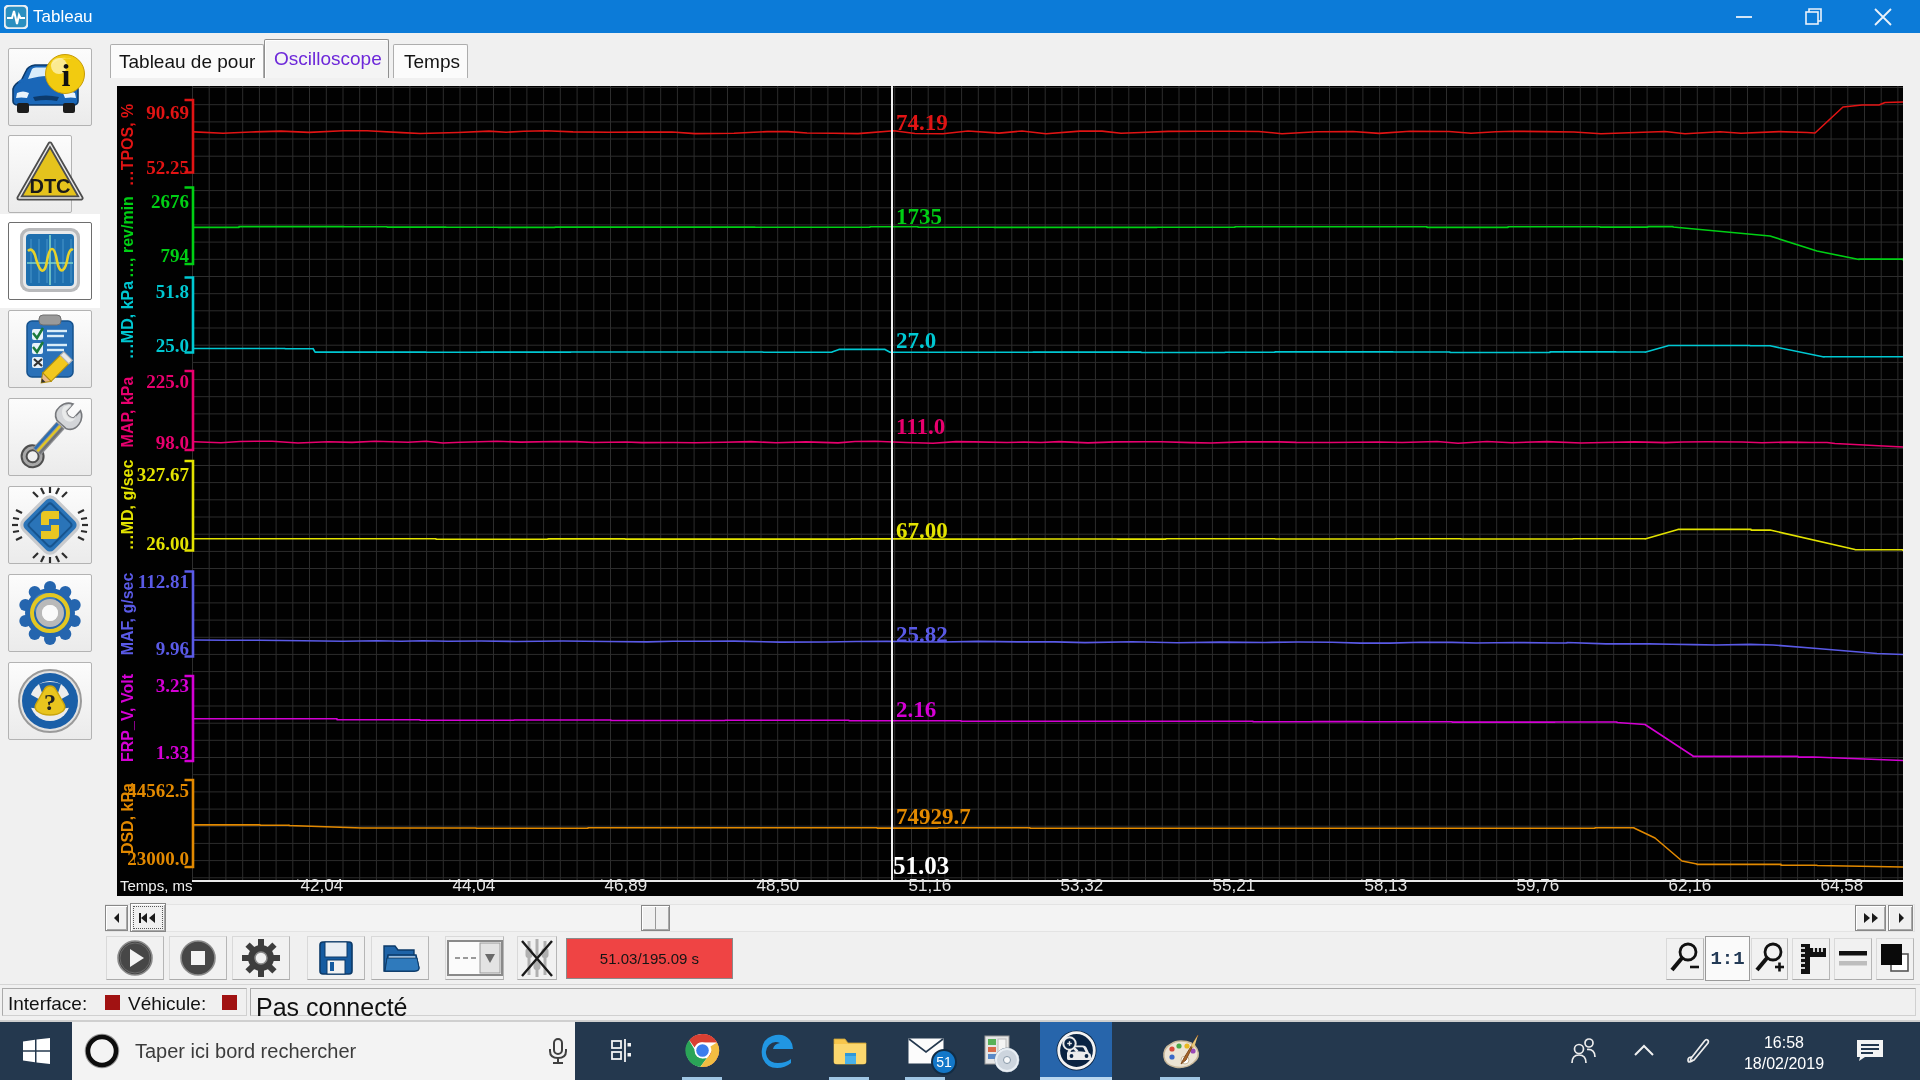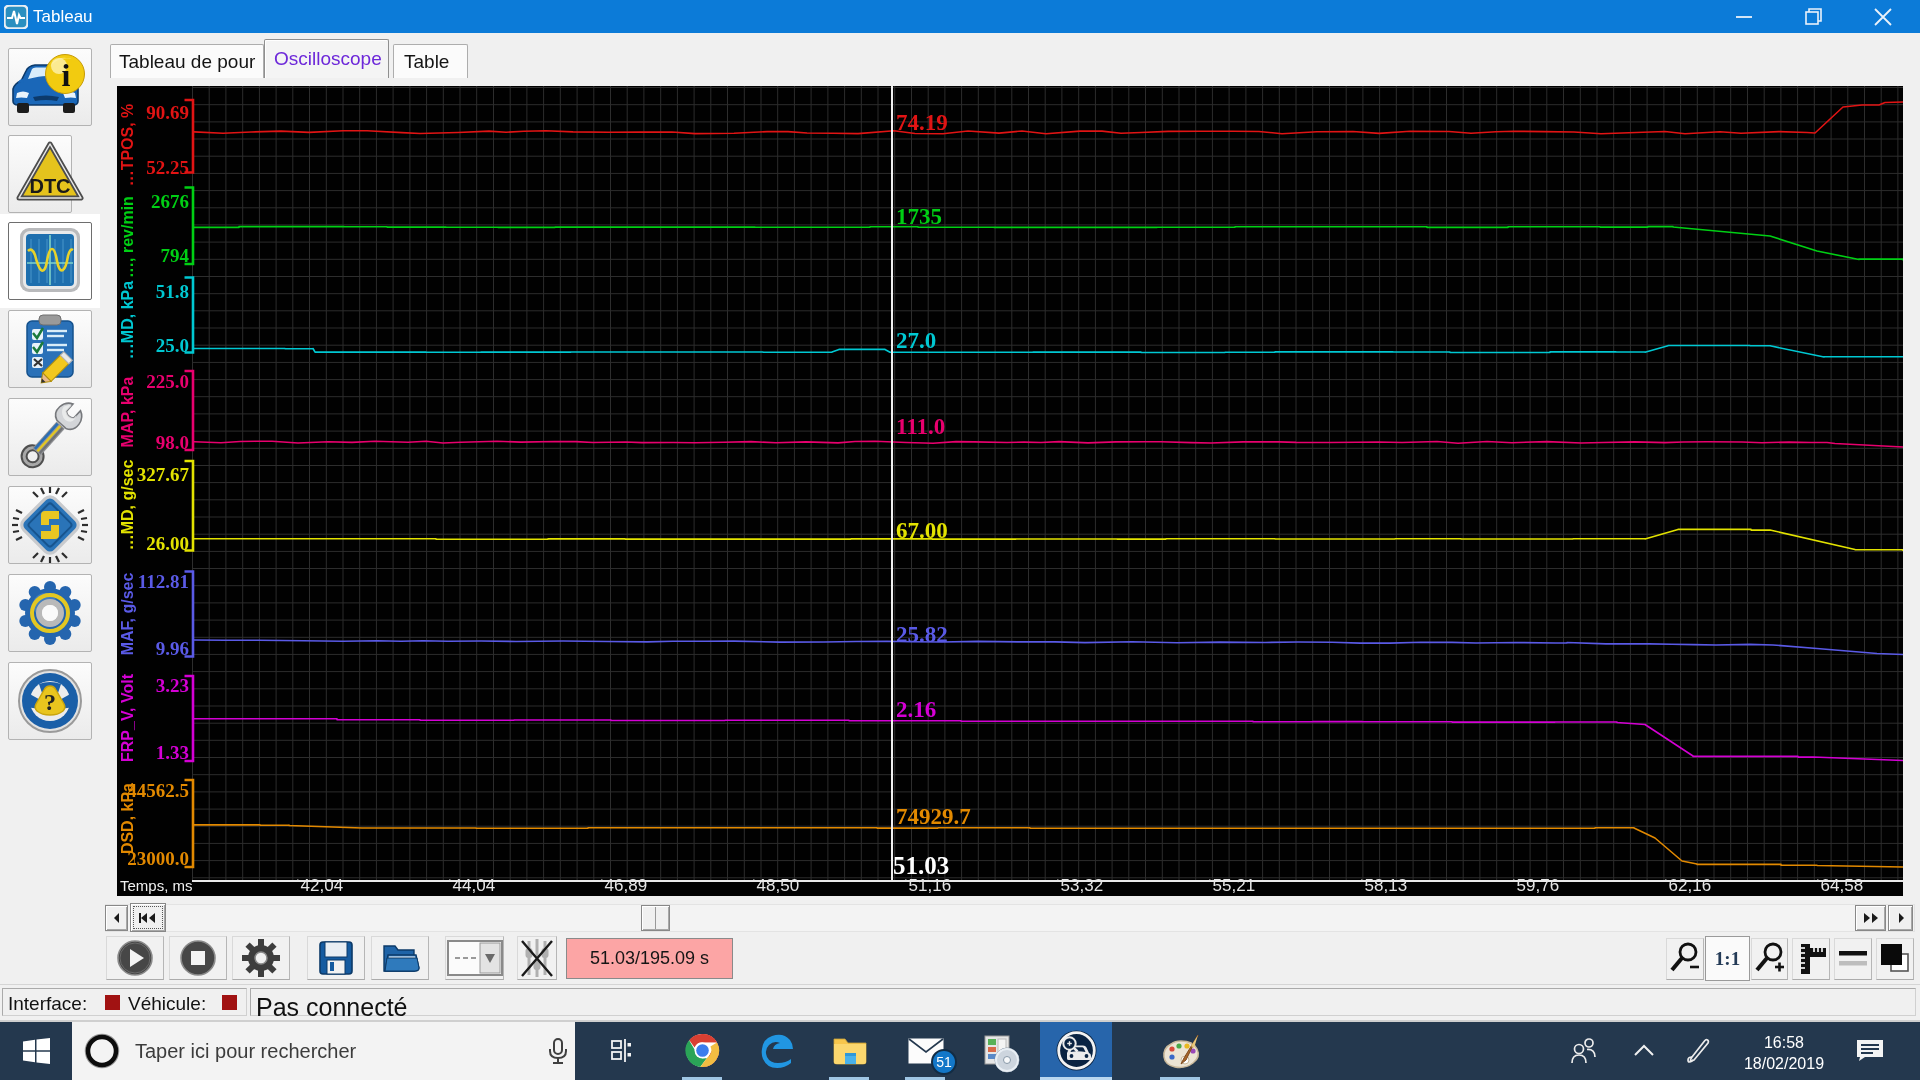--- a/index.html
+++ b/index.html
@@ -156,21 +156,21 @@
 <path d="M65 45 Q67 38 64 31 L51 36 Q52 41 50 45 Z" transform="rotate(-8 58 40)"></path>
 </g>
 <path d="M41 23 Q45 23 47 27 L55 41 Q57 45 54 48 Q49 52 41 52 Q33 52 28 48 Q25 45 27 41 L35 27 Q37 23 41 23 Z" fill="#e9c51e" stroke="#caa50e" stroke-width="1.5"></path>
 <text x="41" y="47" font-family="Liberation Serif,serif" font-size="24" font-weight="bold" fill="#222" text-anchor="middle">?</text>
 </svg></div>
 <div class="abs" style="left:110px;top:44px;width:154px;height:34px;background:#fbfbfb;border:1px solid #adadad;border-bottom:none;border-radius:2px 2px 0 0"></div>
 <div class="abs" style="left:119px;top:51px;font-size:19px;color:#141414">Tableau de pour</div>
 <div class="abs" style="left:264px;top:39px;width:125px;height:39px;background:#f4f4f4;border:1px solid #8f8f8f;border-bottom:none;border-radius:2px 2px 0 0;box-shadow:inset 1px 1px 0 #fff"></div>
 <div class="abs" style="left:274px;top:48px;font-size:19px;color:#6d28d9">Oscilloscope</div>
 <div class="abs" style="left:393px;top:44px;width:75px;height:34px;background:#fbfbfb;border:1px solid #adadad;border-bottom:none;border-radius:2px 2px 0 0"></div>
-<div class="abs" style="left:404px;top:51px;font-size:19px;color:#141414">Table</div>
+<div class="abs" style="left:404px;top:51px;font-size:19px;color:#141414">Temps</div>
 <svg width="1786" height="810" viewBox="0 0 1786 810" style="position:absolute;left:117px;top:86px;background:#000">
 <rect x="0" y="0" width="1786" height="810" fill="#010101"></rect>
 <g stroke="#2d2d2d" stroke-width="1">
       <line x1="75.5" y1="0" x2="75.5" y2="795"></line>
       <line x1="92.2" y1="0" x2="92.2" y2="795"></line>
       <line x1="108.9" y1="0" x2="108.9" y2="795"></line>
       <line x1="125.7" y1="0" x2="125.7" y2="795"></line>
       <line x1="142.4" y1="0" x2="142.4" y2="795"></line>
       <line x1="159.1" y1="0" x2="159.1" y2="795"></line>
       <line x1="175.8" y1="0" x2="175.8" y2="795"></line>
@@ -485,30 +485,30 @@
         <line x1="28" y1="5" x2="28" y2="39"></line>
 </g>
 <g fill="#b0b0b0">
 <rect x="8.5" y="12" width="7" height="10" rx="3"></rect>
 <rect x="16.5" y="24" width="7" height="10" rx="3"></rect>
 <rect x="24.5" y="12" width="7" height="10" rx="3"></rect>
 </g>
 <path d="M5 5 L35 40 M35 5 L5 40" stroke="#1a1a1a" stroke-width="2.4"></path>
     </svg>
   </div>
-<div class="abs" style="left:566px;top:938px;width:167px;height:41px;background:#fca5a5;border:1px solid #8a8a8a;display:flex;align-items:center;justify-content:center;font-size:18px;color:#151515">51.03/195.09&nbsp;s</div>
+<div class="abs" style="left:566px;top:938px;width:167px;height:41px;background:#ef4444;border:1px solid #8a8a8a;display:flex;align-items:center;justify-content:center;font-size:15px;color:#151515">51.03/195.09&nbsp;s</div>
 <div class="abs btn3" style="left:1666px;top:938px;width:38px;height:42px"></div>
 <div class="abs" style="left:1666px;top:938px;width:38px;height:42px;display:flex;align-items:center;justify-content:center">
     <svg width="34" height="38" viewBox="0 0 34 38">
 <circle cx="20" cy="12" r="8" fill="none" stroke="#111" stroke-width="2.8"></circle>
 <line x1="14" y1="18" x2="4" y2="30" stroke="#111" stroke-width="4"></line>
 <line x1="22" y1="27" x2="31" y2="27" stroke="#111" stroke-width="2.6"></line>
     </svg>
   </div>
-<div class="abs" style="left:1705px;top:936px;width:45px;height:45px;background:#fafafa;border:1px solid #9a9a9a;display:flex;align-items:center;justify-content:center;font-size:19px;font-weight:bold;color:#233a56;font-family:Liberation Serif, serif">1:1</div>
+<div class="abs" style="left:1705px;top:936px;width:45px;height:45px;background:#fafafa;border:1px solid #9a9a9a;display:flex;align-items:center;justify-content:center;font-size:19px;font-weight:bold;color:#233a56;font-family:Liberation Mono, monospace">1:1</div>
 <div class="abs btn3" style="left:1751px;top:938px;width:37px;height:42px"></div>
 <div class="abs" style="left:1751px;top:938px;width:37px;height:42px;display:flex;align-items:center;justify-content:center">
     <svg width="34" height="38" viewBox="0 0 34 38">
 <circle cx="20" cy="12" r="8" fill="none" stroke="#111" stroke-width="2.8"></circle>
 <line x1="14" y1="18" x2="4" y2="30" stroke="#111" stroke-width="4"></line>
 <line x1="22" y1="27" x2="31" y2="27" stroke="#111" stroke-width="2.6"></line>
 <line x1="26.5" y1="22.5" x2="26.5" y2="31.5" stroke="#111" stroke-width="2.6"></line>
     </svg>
   </div>
 <div class="abs btn3" style="left:1792px;top:938px;width:38px;height:42px"></div>
@@ -559,21 +559,21 @@
 <polygon points="0,3.5 12,1.8 12,12.2 0,12.2" fill="#fff"></polygon>
 <polygon points="13.5,1.6 27,0 27,12.2 13.5,12.2" fill="#fff"></polygon>
 <polygon points="0,13.8 12,13.8 12,24.2 0,22.5" fill="#fff"></polygon>
 <polygon points="13.5,13.8 27,13.8 27,26 13.5,24.4" fill="#fff"></polygon>
 </svg>
 <div class="abs" style="left:72px;top:1022px;width:503px;height:58px;background:#f3f3f3"></div>
 <svg class="abs" style="left:84px;top:1033px" width="36" height="36" viewBox="0 0 36 36">
 <circle cx="18" cy="18" r="16.5" fill="none" stroke="#9a9a9a" stroke-width="1.5"></circle>
 <circle cx="18" cy="18" r="14" fill="none" stroke="#0c0c0c" stroke-width="4.5"></circle>
 </svg>
-<div class="abs" style="left:135px;top:1040px;font-size:20px;color:#3c3c3c">Taper ici pour rechercher</div>
+<div class="abs" style="left:135px;top:1040px;font-size:20px;color:#3c3c3c">Taper ici bord rechercher</div>
 <svg class="abs" style="left:545px;top:1037px" width="26" height="30" viewBox="0 0 26 30">
 <rect x="9" y="2" width="8" height="15" rx="4" fill="none" stroke="#3f3f3f" stroke-width="2"></rect>
 <path d="M5 12 V14 Q5 21 13 21 Q21 21 21 14 V12" fill="none" stroke="#3f3f3f" stroke-width="2"></path>
 <line x1="13" y1="21" x2="13" y2="26" stroke="#3f3f3f" stroke-width="2"></line>
 <line x1="8" y1="26" x2="18" y2="26" stroke="#3f3f3f" stroke-width="2"></line>
 </svg>
 <svg class="abs" style="left:610px;top:1037px" width="30" height="28" viewBox="0 0 30 28">
 <g stroke="#f2f2f2" stroke-width="1.8" fill="none">
 <rect x="2" y="4" width="9" height="7"></rect>
       <rect x="2" y="15" width="9" height="7"></rect>

